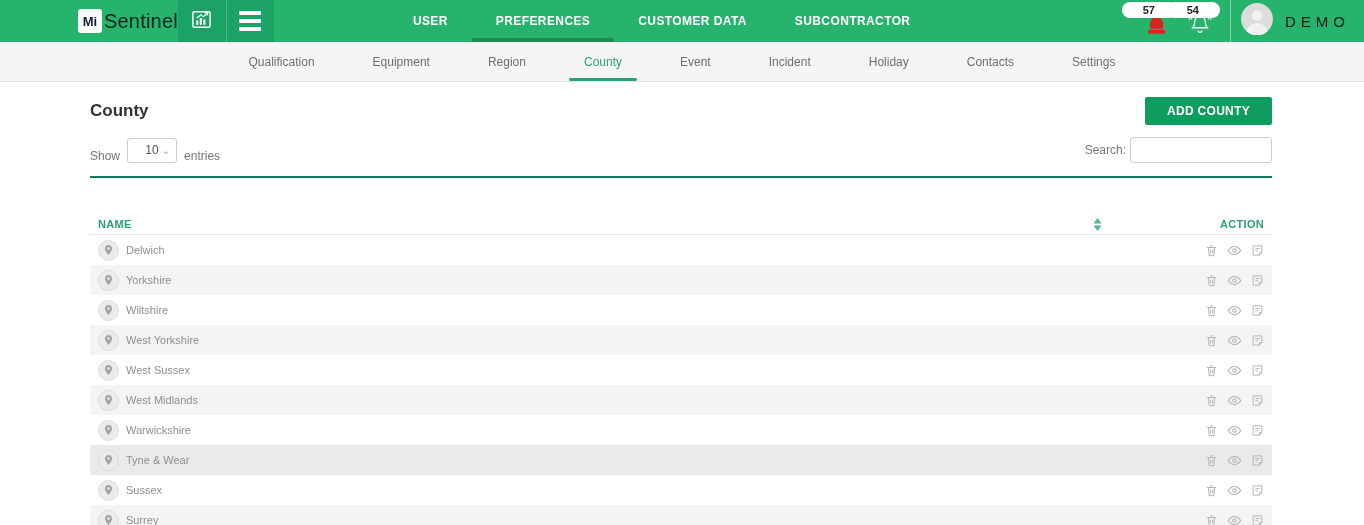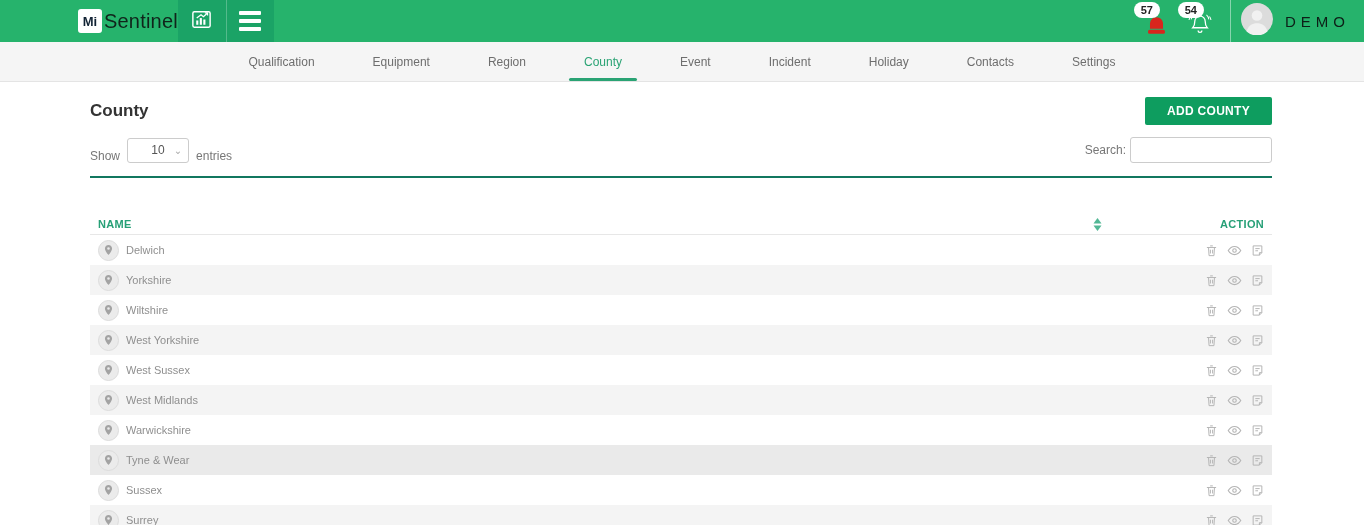--- a/index.html
+++ b/index.html
@@ -15,40 +15,40 @@
   .hdr-btn:first-of-type { margin-left:14px; }
   .burger { display:flex; flex-direction:column; gap:4px; }
   .burger span { width:22px; height:4px; background:#fff; border-radius:1px; }
 
   .main-nav { display:flex; margin-left:115px; }
   .nav-item { color:#fff; font-size:12px; font-weight:bold; letter-spacing:.4px; padding:0 24px; display:flex; align-items:center; position:relative; cursor:pointer; }
   .nav-item.active::after { content:""; position:absolute; left:0; right:0; bottom:0; height:4px; background:#1f8a55; }
 
   .hdr-right { margin-left:auto; display:flex; align-items:stretch; padding-right:14px; }
   .icon-wrap { position:relative; width:44px; display:flex; align-items:flex-end; justify-content:center; padding-bottom:2px; cursor:pointer; }
-  .badge { position:absolute; top:2px; right:18px; background:#fff; color:#222; font-size:11px; font-weight:bold; border-radius:9px; padding:1px 7px; line-height:14px; }
+  .badge { position:absolute; top:2px; right:2px; background:#fff; color:#222; font-size:11px; font-weight:bold; border-radius:9px; padding:1px 21px; line-height:14px; }
   .vsep { width:1px; background:rgba(255,255,255,.45); margin:0 10px 0 8px; }
   .avatar-wrap { display:flex; align-items:center; }
   .demo-label { color:#0d1f17; font-size:15px; letter-spacing:5px; margin-left:12px; display:flex; align-items:center; cursor:pointer; }
 
   
   .subnav { height:40px; background:#f5f5f5; border-bottom:1px solid #e4e4e4; display:flex; align-items:stretch; justify-content:center; }
   .subnav-item { font-size:12px; color:#6e6e6e; padding:0 29px; display:flex; align-items:center; position:relative; cursor:pointer; }
   .subnav-item.active { color:#2aa374; }
   .subnav-item.active::after { content:""; position:absolute; left:14px; right:14px; bottom:0; height:3px; background:#2aa374; border-radius:2px; }
 
   
   .content { padding:15px 92px 0 90px; }
   .title-row { display:flex; align-items:center; justify-content:space-between; margin-bottom:12px; }
   .page-title { font-size:17px; font-weight:bold; color:#333; }
   .add-btn { background:#0e9d5f; color:#fff; border:none; font-size:12px; font-weight:bold; letter-spacing:.3px; padding:7px 22px; border-radius:2px; cursor:pointer; font-family:"Liberation Sans", sans-serif; }
 
   .controls-row { display:flex; align-items:center; justify-content:space-between; margin-bottom:13px; font-size:12px; color:#777; }
   .show-wrap { display:flex; align-items:flex-end; gap:7px; }
-  .select-box { width:62px; height:25px; border:1px solid #ccc; border-radius:3px; display:flex; align-items:center; justify-content:center; gap:8px; font-size:12px; color:#555; cursor:pointer; background:#fff; position:relative; }
+  .select-box { width:50px; height:25px; border:1px solid #ccc; border-radius:3px; display:flex; align-items:center; justify-content:center; gap:8px; font-size:12px; color:#555; cursor:pointer; background:#fff; position:relative; }
   .select-box .chev { position:absolute; right:6px; color:#aaa; font-size:10px; }
   .search-wrap { display:flex; align-items:center; gap:4px; }
   .search-input { width:142px; height:26px; border:1px solid #ccc; border-radius:3px; padding:0 6px; font-size:12px; font-family:"Liberation Sans", sans-serif; }
 
   
   .table { border-top:2px solid #11775f; border-bottom:1px solid #ececec; }
   .thead { display:flex; align-items:center; height:21px; border-bottom:1px solid #e7e7e7; padding:0 8px;margin-top:36px; }
   .th-name { font-size:11px; font-weight:bold; color:#27a077; letter-spacing:.3px; }
   .sort-icon { margin-left:auto; margin-right:118px; display:flex; flex-direction:column; gap:1px; cursor:pointer; }
   .th-action { font-size:11px; font-weight:bold; color:#27a077; letter-spacing:.3px; }
@@ -89,20 +89,26 @@
     </span>
   </div>
   <div class="hdr-btn">
     <span class="burger">
         <span></span>
         <span></span>
         <span></span>
       </span>
   </div>
 
+  <div class="main-nav">
+      <div class="nav-item">USER</div>
+      <div class="nav-item active">PREFERENCES</div>
+      <div class="nav-item">CUSTOMER DATA</div>
+      <div class="nav-item">SUBCONTRACTOR</div>
+    </div>
 
   <div class="hdr-right">
     <div class="icon-wrap">
       <span>
         <svg width="23" height="24" viewBox="0 0 24 24">
           <path d="M12 5c-3.9 0-6.8 3-6.8 6.8V17h13.6v-5.2C18.8 8 15.9 5 12 5z" fill="#d9251d"></path>
           <rect x="3.2" y="18" width="17.6" height="4.2" rx="1.6" fill="#d9251d"></rect>
         </svg>
       </span>
       <span class="badge">57</span>

